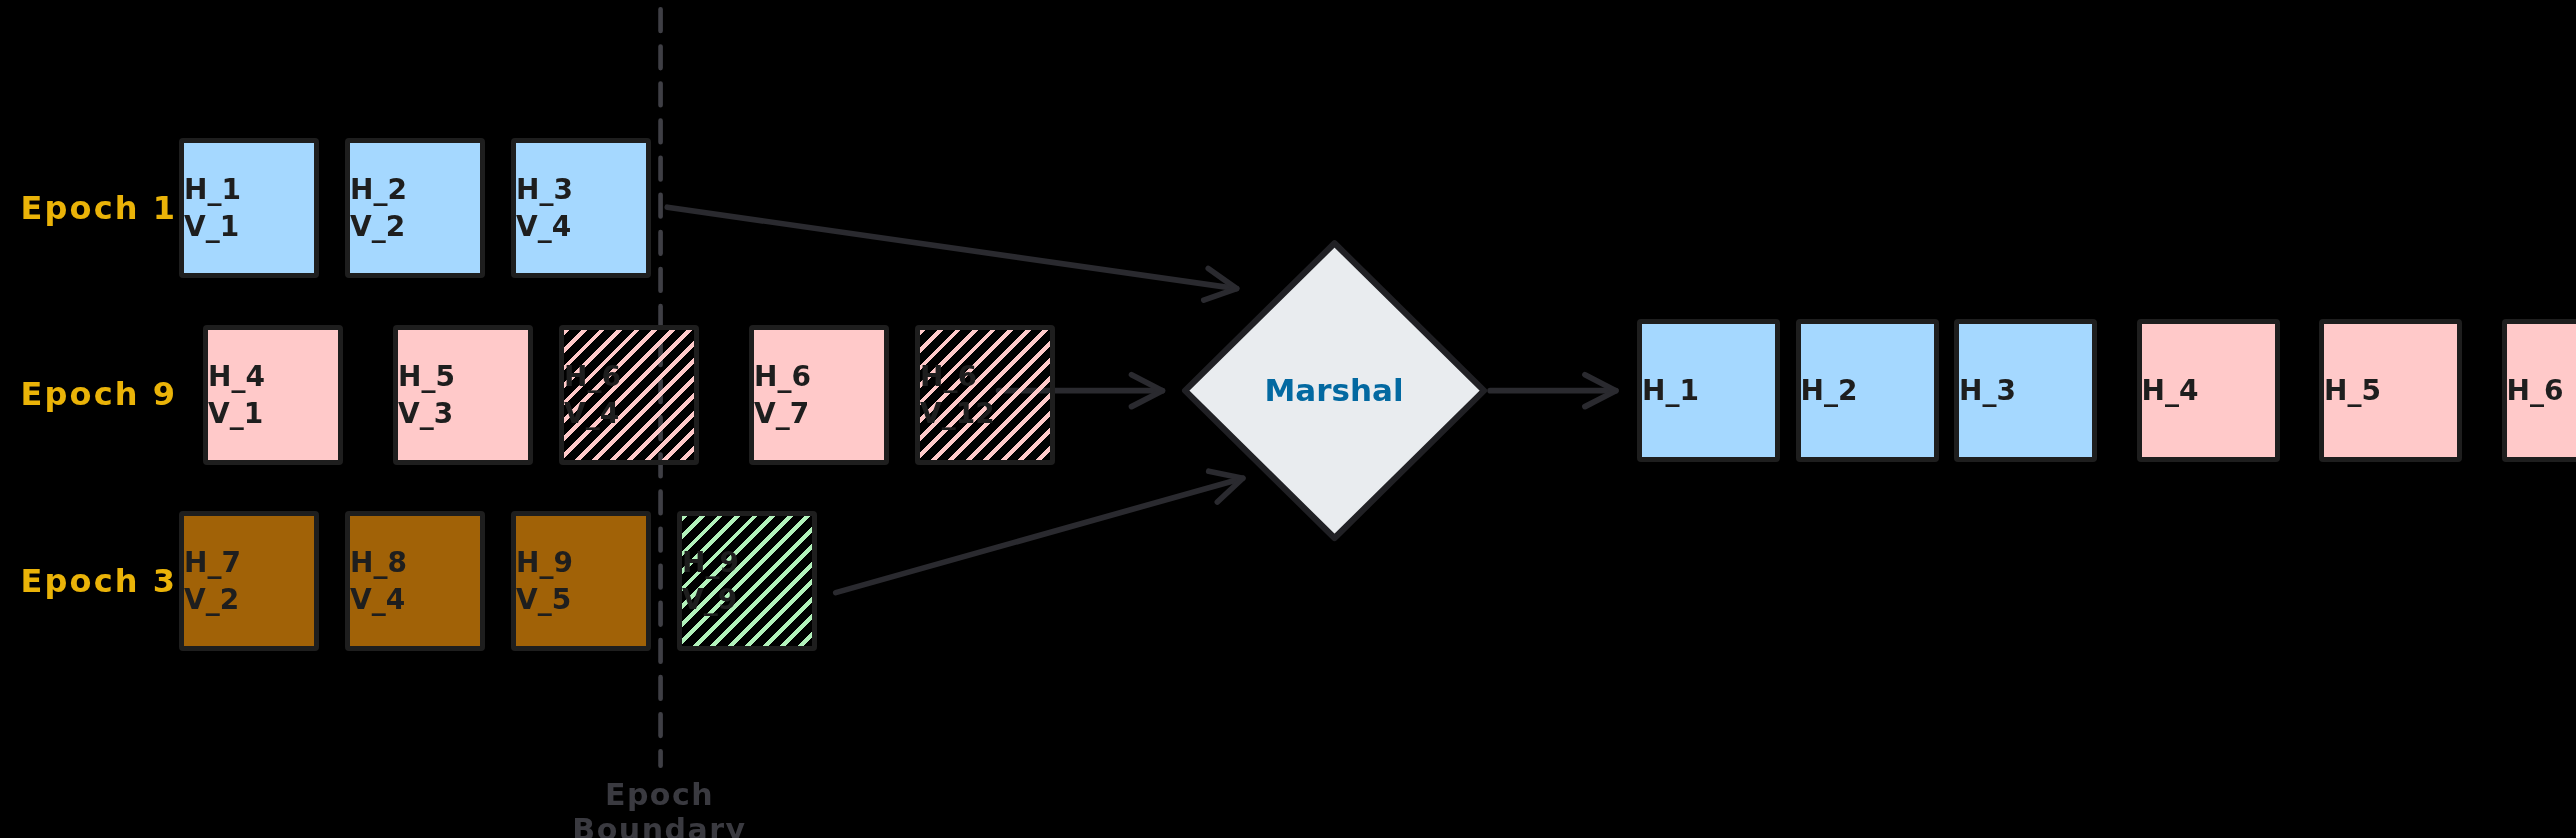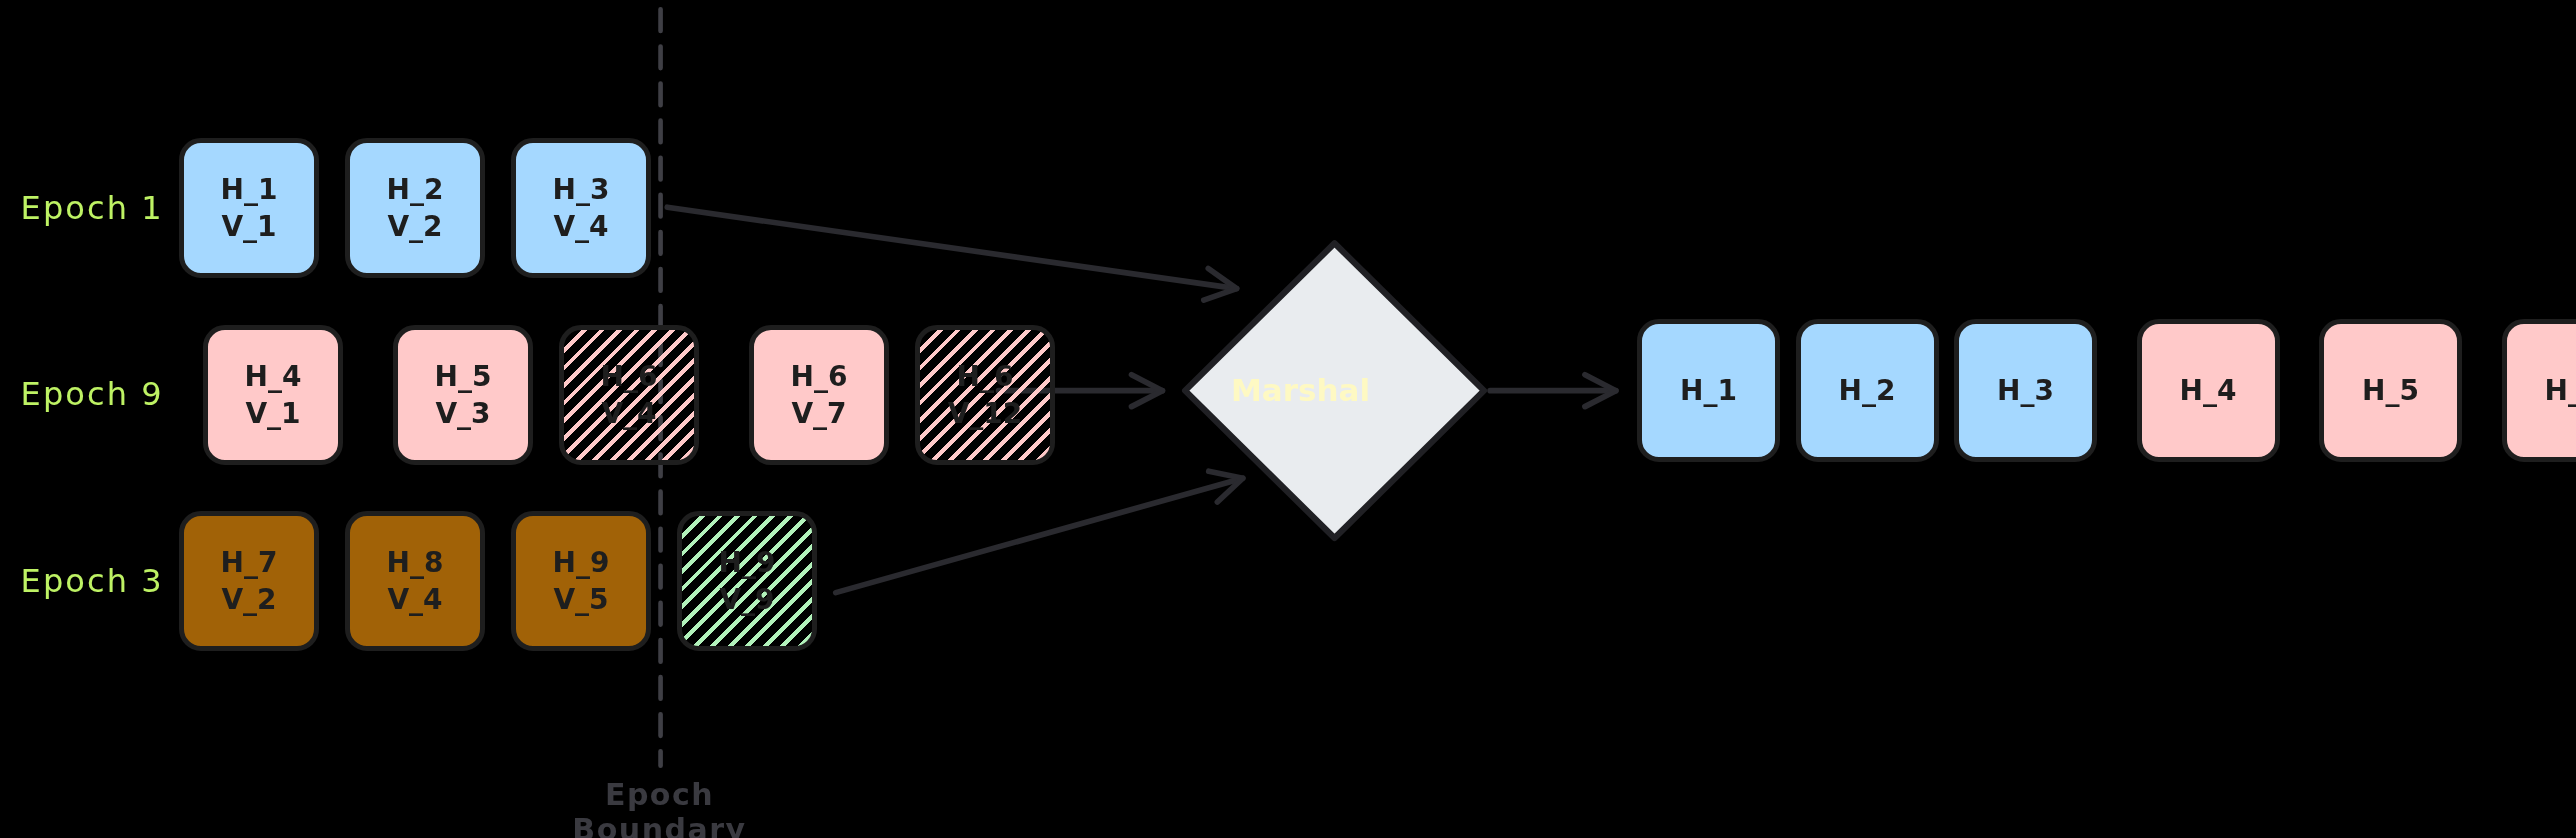--- a/index.html
+++ b/index.html
@@ -13,40 +13,39 @@
   }
   .svg-layer {
     position: absolute;
     left: 0; top: 0;
     width: 3072px; height: 839px;
   }
   .epoch-label {
     position: absolute;
     left: 20.6px;
     width: 216px;
-    color: #bef264;
+    color: #eab308;
     font-size: 32px;
-    font-weight: 400;
+    font-weight: 700;
     letter-spacing: 2.1px;
     line-height: 37px;
   }
   .row {
     position: absolute;
     display: flex;
     gap: 26px;
   }
   .node {
     width: 140px;
     height: 140px;
     box-sizing: border-box;
     border: 5.2px solid #1e1e1e;
-    border-radius: 22px;
+    border-radius: 4px;
     display: flex;
     flex-direction: column;
-    align-items: center;
     justify-content: center;
     color: #1e1e1e;
     font-size: 28px;
     font-weight: 600;
     line-height: 37px;
     flex: 0 0 auto;
   }
   .node.blue  { background: #a5d8ff; }
   .node.pink  { background: #ffc9c9; margin-left: 24px; }
   .node.green { background: #a16207; }
@@ -69,22 +68,22 @@
     color: #3a3a40;
     font-size: 30px;
     font-weight: 600;
     letter-spacing: 1.5px;
   }
   .marshal-label {
     position: absolute;
     left: 1231px;
     top: 372px;
     width: 206px;
-    text-align: left;
-    color: #fef9c3;
+    text-align: center;
+    color: #0369a1;
     font-size: 31px;
     font-weight: 600;
   }
 </style>
 </head>
 <body>
 
 <div class="canvas">
 
   <svg class="svg-layer" viewBox="0 0 5962 1628">

